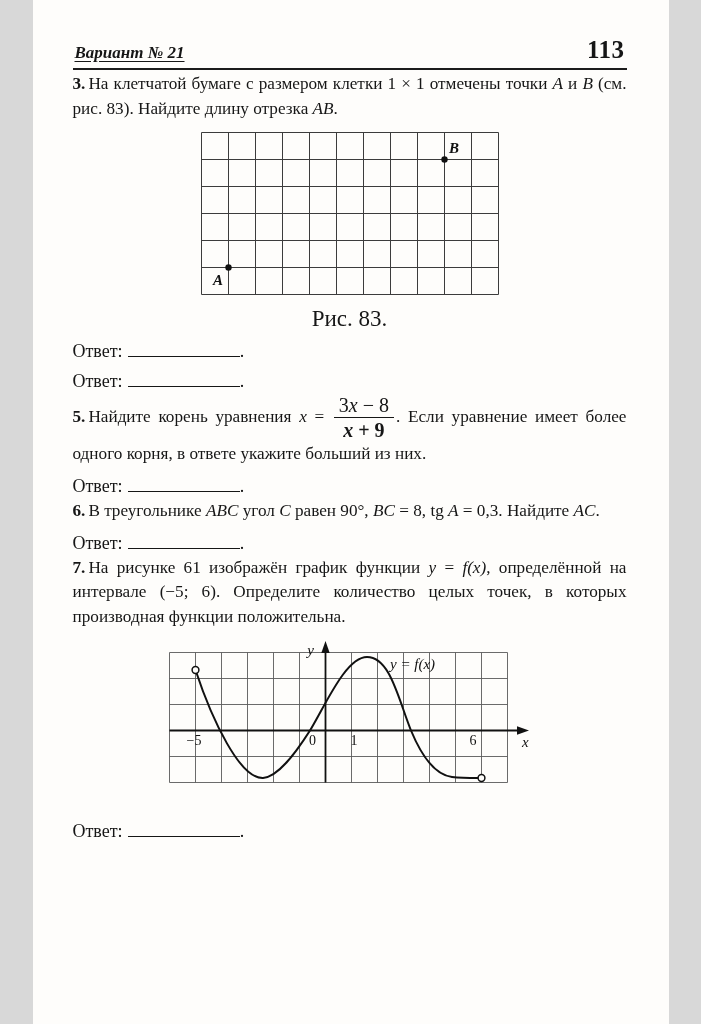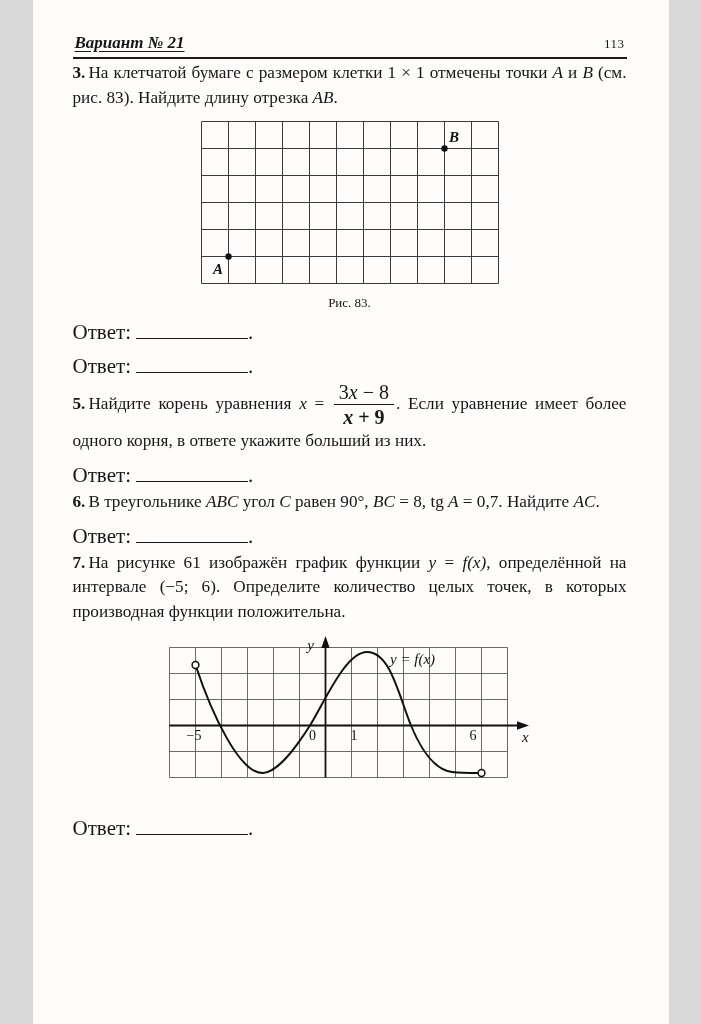--- a/index.html
+++ b/index.html
@@ -1,29 +1,29 @@
 <!DOCTYPE html>
 <html><head>
 <meta charset="utf-8">
 <style>
   html,body{margin:0;padding:0;}
   body{background:#d8d8d8;font-family:"Liberation Serif","DejaVu Serif",serif;color:#161616;}
   .page{width:636px;height:1024px;margin:0 auto;background:#fefdfb;padding:14px 42px 0 40px;box-sizing:border-box;overflow:hidden;}
   .hdr{display:flex;justify-content:space-between;align-items:baseline;padding:2px 2px 4px 2px;}
   .variant{font-style:italic;font-weight:bold;font-size:17px;text-decoration:underline;text-underline-offset:3px;}
-  .pageno{font-size:13px;font-weight:normal;letter-spacing:.5px;margin-top:20px;}
+  .pageno{font-size:25px;font-weight:bold;letter-spacing:.5px;margin-top:20px;}
   .rule{height:0;border:none;border-top:2px solid #1c1c1c;margin:0;}
   .problem{margin-top:2px;}
   .ptxt{font-size:17.2px;line-height:1.45;text-align:justify;margin:0;}
   .pnum{font-weight:bold;padding-right:3px;}
   i{font-style:italic;}
-  .answer{margin:9px 0 0 0;font-size:21px;}
+  .answer{margin:9px 0 0 0;font-size:18px;}
   .blank{display:inline-block;width:112px;height:15px;border-bottom:1.3px solid #161616;margin-left:5px;}
   .fig{margin:10px 0 0 0;text-align:center;}
-  .fig figcaption{font-size:13px;margin-top:6px;}
+  .fig figcaption{font-size:23px;margin-top:6px;}
   .frac{display:inline-block;vertical-align:middle;text-align:center;line-height:1.12;font-size:20px;padding:0 2px;}
   .fnum{display:block;border-bottom:1.4px solid #161616;padding:0 5px 1px;}
   .fden{display:block;padding:1px 5px 0;font-weight:bold;}
   .svg-label{font-family:"Liberation Serif",serif;font-style:italic;font-weight:bold;font-size:15px;fill:#111;}
   .svg-num{font-family:"Liberation Serif",serif;font-size:14px;fill:#111;}
   .svg-it{font-family:"Liberation Serif",serif;font-style:italic;font-size:15px;fill:#111;}
 </style>
 </head>
 <body>
 
@@ -55,21 +55,21 @@
   <section class="problem">
     <p class="answer"><span>Ответ:</span><span class="blank"></span><span>.</span></p>
   </section>
 
   <section class="problem">
     <p class="ptxt"><span class="pnum">5.</span><span>Найдите корень уравнения </span><i>x</i><span> = </span><span class="frac"><span class="fnum"><span>3</span><i>x</i><span> − 8</span></span><span class="fden"><i>x</i><span> + 9</span></span></span><span>. Если уравнение имеет более одного корня, в ответе укажите больший из них.</span></p>
     <p class="answer"><span>Ответ:</span><span class="blank"></span><span>.</span></p>
   </section>
 
   <section class="problem">
-    <p class="ptxt"><span class="pnum">6.</span><span>В треугольнике </span><i>ABC</i><span> угол </span><i>C</i><span> равен 90°, </span><i>BC</i><span> = 8, tg </span><i>A</i><span> = 0,7. Найдите </span><i>AC</i><span>.</span></p>
+    <p class="ptxt"><span class="pnum">6.</span><span>В треугольнике </span><i>ABC</i><span> угол </span><i>C</i><span> равен 90°, </span><i>BC</i><span> = 8, tg </span><i>A</i><span> = 0,3. Найдите </span><i>AC</i><span>.</span></p>
     <p class="answer"><span>Ответ:</span><span class="blank"></span><span>.</span></p>
   </section>
 
   <section class="problem">
     <p class="ptxt"><span class="pnum">7.</span><span>На рисунке 61 изображён график функции </span><i>y</i><span> = </span><i>f(x)</i><span>, определённой на интервале (−5; 6). Определите количество целых точек, в которых производная функции положительна.</span></p>
 
     <figure class="fig">
       <svg width="372" height="168" viewBox="0 0 372 168">
         <path fill="none" stroke="#5a5a5a" stroke-width="0.9" d="M5.5,12.5V142.5M31.5,12.5V142.5M57.5,12.5V142.5M83.5,12.5V142.5M109.5,12.5V142.5M135.5,12.5V142.5M161.5,12.5V142.5M187.5,12.5V142.5M213.5,12.5V142.5M239.5,12.5V142.5M265.5,12.5V142.5M291.5,12.5V142.5M317.5,12.5V142.5M343.5,12.5V142.5M5.5,12.5H343.5M5.5,38.5H343.5M5.5,64.5H343.5M5.5,90.5H343.5M5.5,116.5H343.5M5.5,142.5H343.5"></path>
         <line x1="5.5" y1="90.5" x2="356" y2="90.5" stroke="#111" stroke-width="1.8"></line>

